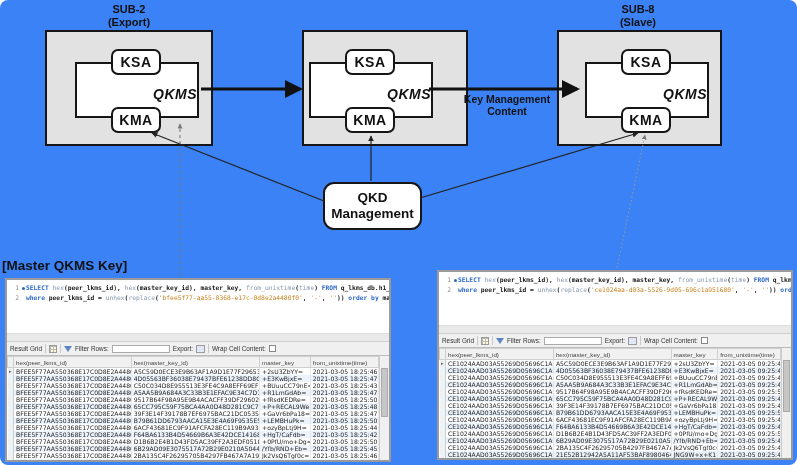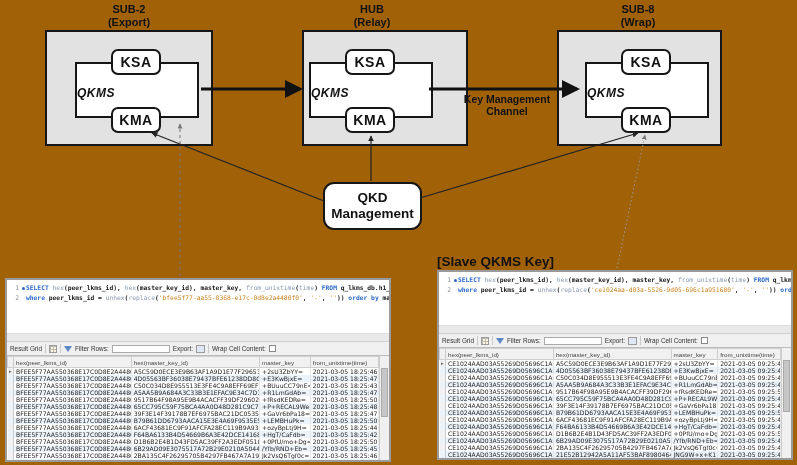--- a/index.html
+++ b/index.html
@@ -1,28 +1,28 @@
 <!DOCTYPE html>
 <html><head>
 <meta charset="utf-8">
 <style>
   html,body{margin:0;padding:0;background:#fff;}
-  .stage{position:relative;width:797px;height:465px;background:#a16207;overflow:hidden;
-         font-family:"Liberation Sans",sans-serif;color:#111;}
+  .stage{position:relative;width:797px;height:465px;background:#3b82f6;overflow:hidden;
+         font-family:"Liberation Sans",sans-serif;color:#111;border-radius:8px;}
   .overlay{position:absolute;left:0;top:0;width:797px;height:465px;pointer-events:none;z-index:5;}
 
   
   .node{position:absolute;background:#e2e2e2;border:2px solid #161616;z-index:2;}
   #node-sub2{left:45px;top:30px;width:164px;height:112px;}
   #node-hub{left:302px;top:30px;width:162px;height:112px;}
   #node-sub1{left:557px;top:30px;width:161px;height:112px;}
   .inner{position:absolute;background:#fff;border:2px solid #161616;top:30px;width:120px;height:52px;}
   #node-sub2 .inner{left:28px;} #node-hub .inner{left:5px;} #node-sub1 .inner{left:26px;}
-  .qkms{position:absolute;left:0;right:0;top:22px;text-align:left;
-        font-style:italic;font-weight:bold;font-size:12px;letter-spacing:.5px;}
+  .qkms{position:absolute;left:0;right:0;top:22px;text-align:right;
+        font-style:italic;font-weight:bold;font-size:14px;letter-spacing:.5px;}
   .mod{position:absolute;width:46px;height:22px;background:#fff;border:2.5px solid #161616;
        border-radius:7px;display:flex;align-items:center;justify-content:center;
        font-weight:bold;font-size:14px;letter-spacing:.5px;}
   .ksa{top:17px;} .kma{top:75px;}
   #node-sub2 .mod{left:64px;} #node-hub .mod{left:41px;} #node-sub1 .mod{left:62px;}
 
   .node-title{position:absolute;width:110px;text-align:center;font-weight:bold;
               font-size:11px;line-height:12.5px;z-index:2;}
   #title-sub2{left:74px;top:3px;} #title-hub{left:317px;top:3px;} #title-sub1{left:583px;top:3px;}
 
@@ -108,27 +108,23 @@
     <line x1="420" y1="198" x2="638" y2="133" stroke="#222" stroke-width="1.2" marker-end="url(#mSmall)"></line>
 
     <line x1="180" y1="276" x2="180" y2="124" stroke="#777" stroke-width="1" stroke-dasharray="3,3" marker-end="url(#mGray)"></line>
     <line x1="617" y1="268" x2="645" y2="135" stroke="#999" stroke-width="1" stroke-dasharray="1.5,2.5" marker-end="url(#mGray)"></line>
   </svg>
 
   <div class="node-title" id="title-sub2">
     <div>SUB-2</div>
     <div>(Export)</div>
   </div>
-  <div class="node-title" id="title-hub">
-    <div>HUB</div>
-    <div>(Relay)</div>
-  </div>
   <div class="node-title" id="title-sub1">
     <div>SUB-8</div>
-    <div>(Wrap)</div>
+    <div>(Slave)</div>
   </div>
 
   <div class="node" id="node-sub2">
     <div class="inner">
       <div class="qkms">QKMS</div>
     </div>
     <div class="mod ksa">KSA</div>
     <div class="mod kma">KMA</div>
   </div>
   <div class="node" id="node-hub">
@@ -141,29 +137,29 @@
   <div class="node" id="node-sub1">
     <div class="inner">
       <div class="qkms">QKMS</div>
     </div>
     <div class="mod ksa">KSA</div>
     <div class="mod kma">KMA</div>
   </div>
 
   <div class="channel-label">
     <div>Key  Management</div>
-    <div>Channel</div>
+    <div>Content</div>
   </div>
 
   <div class="simulator">
     <div>QKD</div>
     <div>Management</div>
   </div>
 
-  <div class="panel-title" id="title-slave">[Slave QKMS Key]</div>
+  <div class="panel-title" id="title-master">[Master QKMS Key]</div>
 
   <div class="panel" id="panel-master">
     <div class="editor">
       <div class="sql-line">
         <span class="lnum">1</span>
         <span class="lmark"><span class="dot"></span></span>
         <span><span class="tok-kw">SELECT </span><span class="tok-fn">hex</span><span class="tok-pl">(peer_lkms_id), </span><span class="tok-fn">hex</span><span class="tok-pl">(master_key_id), master_key, </span><span class="tok-fn">from_unixtime</span><span class="tok-pl">(</span><span class="tok-fn">time</span><span class="tok-pl">) </span><span class="tok-kw">FROM</span><span class="tok-pl"> q_lkms_db.h1_master_key</span></span>
       </div>
       <div class="sql-line">
         <span class="lnum">2</span>

